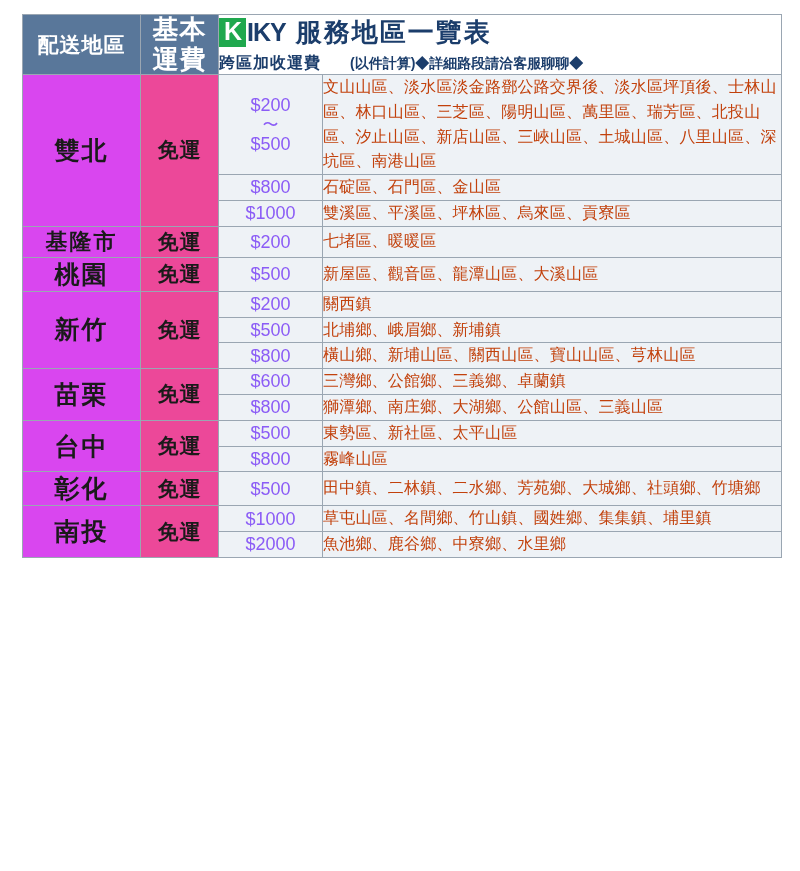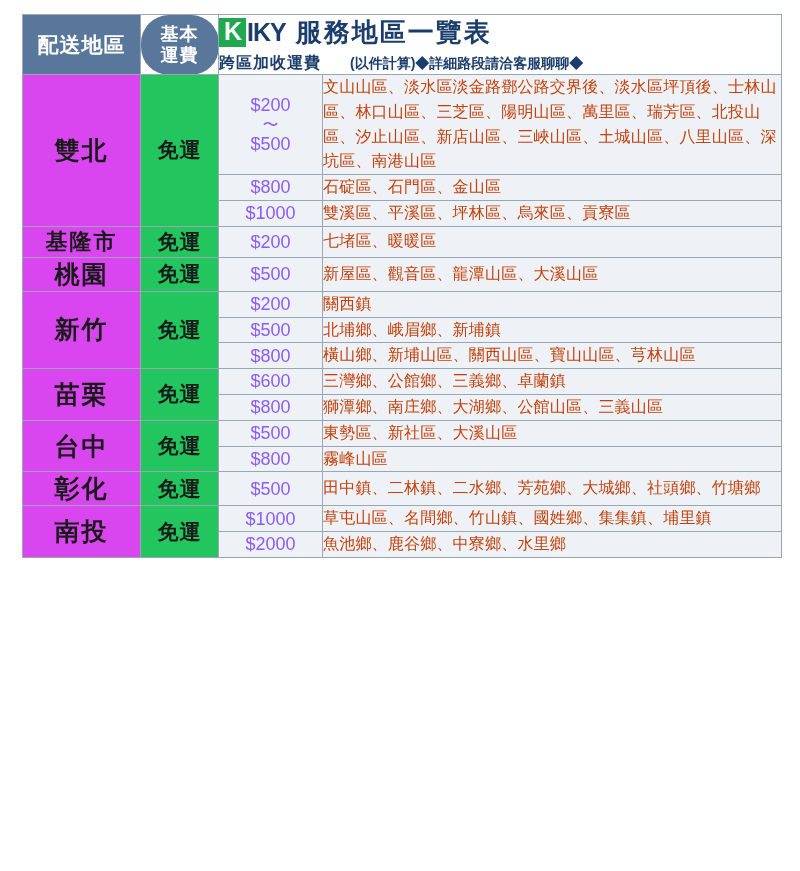--- a/index.html
+++ b/index.html
@@ -36,22 +36,21 @@
   .hdr-region, .hdr-fee {
     background: #59779a;
     color: #ffffff;
     text-align: center;
     font-size: 21px;
     font-weight: bold;
     line-height: 1.12;
     letter-spacing: 1px;
   }
   .hdr-fee {
-    font-size: 18px;
-    border-radius: 28px;
+    font-size: 26px;
   }
   .hdr-banner {
     background: #ffffff;
     padding: 6px 8px 7px 10px;
   }
   .banner-line1 {
     display: flex;
     align-items: center;
     gap: 10px;
     white-space: nowrap;
@@ -102,21 +101,21 @@
     text-align: center;
     font-size: 25px;
     font-weight: bold;
     color: #1a1a1a;
     letter-spacing: 2px;
   }
   .region-cell.small-txt {
     font-size: 22px;
   }
   .fee-cell {
-    background: #22c55e;
+    background: #ec4899;
     text-align: center;
     font-size: 21px;
     font-weight: bold;
     color: #1a1a1a;
     letter-spacing: 1px;
   }
   .price-cell {
     background: #eef2f6;
     text-align: center;
     font-size: 18px;
@@ -231,21 +230,21 @@
       </tr>
       <tr>
         <td class="price-cell">$800</td>
         <td class="area-cell">獅潭鄉、南庄鄉、大湖鄉、公館山區、三義山區</td>
       </tr>
 
       <tr>
         <td class="region-cell" rowspan="2">台中</td>
         <td class="fee-cell" rowspan="2">免運</td>
         <td class="price-cell">$500</td>
-        <td class="area-cell">東勢區、新社區、大溪山區</td>
+        <td class="area-cell">東勢區、新社區、太平山區</td>
       </tr>
       <tr>
         <td class="price-cell">$800</td>
         <td class="area-cell">霧峰山區</td>
       </tr>
 
       <tr>
         <td class="region-cell">彰化</td>
         <td class="fee-cell">免運</td>
         <td class="price-cell">$500</td>

